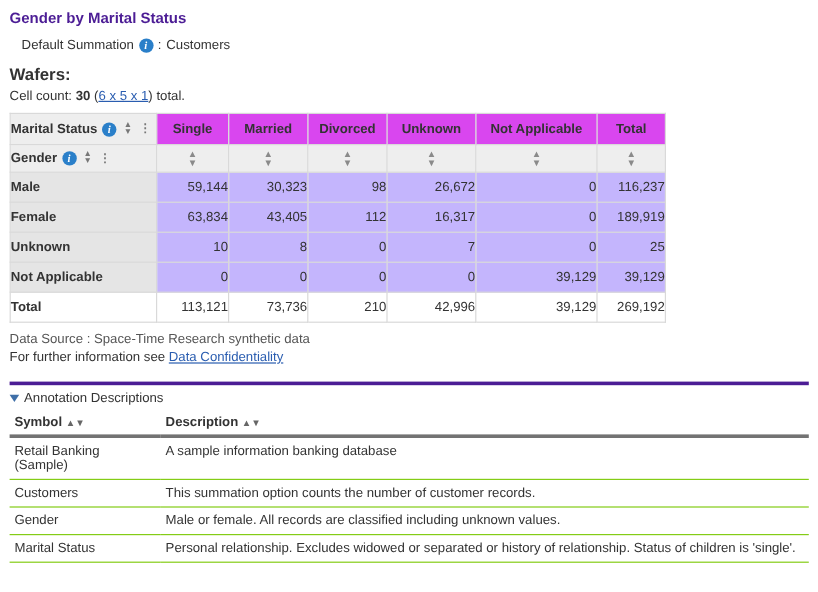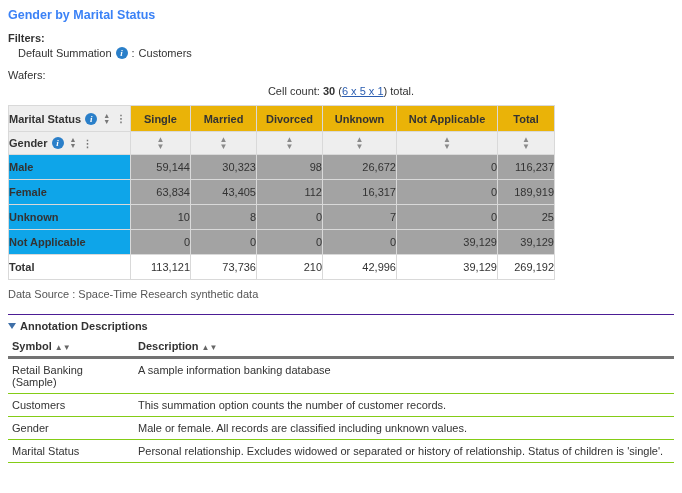--- a/index.html
+++ b/index.html
@@ -16,21 +16,21 @@
     overflow: hidden;
   }
   .page {
     padding: 6px 8px 0 8px;
     box-sizing: border-box;
     width: 682px;
   }
   .title {
     font-size: 12.5px;
     font-weight: bold;
-    color: #3b82f6;
+    color: #4c1d95;
     margin: 2px 0 10px 0;
   }
   .section-label {
     font-weight: bold;
     font-size: 11px;
     color: #333333;
     margin: 0 0 3px 0;
   }
   .filter-line {
     margin: 0 0 10px 10px;
@@ -49,29 +49,28 @@
     color: #ffffff;
     font-size: 9px;
     font-weight: bold;
     font-style: italic;
     line-height: 12px;
     text-align: center;
     font-family: "Liberation Serif", serif;
     vertical-align: middle;
   }
   .wafers-label {
-    font-weight: normal;
-    font-size: 11px;
+    font-weight: bold;
+    font-size: 14px;
     margin: 0 0 4px 0;
   }
   .cellcount {
     font-size: 11px;
     margin: 0 0 8px 0;
     color: #333333;
-    text-align: center;
   }
   .cellcount .bold { font-weight: bold; }
   .link {
     color: #2a5db0;
     text-decoration: underline;
     cursor: pointer;
   }
 
   
   table.data {
@@ -91,21 +90,21 @@
     font-weight: bold;
     text-align: left;
     white-space: nowrap;
   }
   .corner-inner {
     display: flex;
     align-items: center;
     gap: 4px;
   }
   .colhdr {
-    background: #eab308;
+    background: #d946ef;
     font-weight: bold;
     text-align: center;
     height: 25px;
     padding: 0 8px;
     white-space: nowrap;
     margin-left: 29px;
   }
   .sortrow td {
     background: #eeeeee;
     height: 22px;
@@ -135,54 +134,54 @@
     margin-left: 2px;
   }
   .gender-cell {
     background: #eeeeee;
     font-weight: bold;
     padding-left: 18px;
     height: 22px;
     white-space: nowrap;
   }
   .rowhdr {
-    background: #0ea5e9;
+    background: #e5e5e5;
     font-weight: bold;
     padding: 0 6px 0 14px;
     height: 24px;
     white-space: nowrap;
     text-align: left;
   }
   td.num {
     text-align: right;
     padding: 0 8px;
     height: 24px;
-    background: #a3a3a3;
+    background: #c4b5fd;
   }
   tr.total-row td.num, tr.total-row .rowhdr {
     background: #ffffff;
   }
   .datasource {
     margin-top: 8px;
     font-size: 11px;
     color: #555555;
   }
   .further {
     font-size: 11px;
     color: #333333;
     margin-top: 3px;
   }
 
   
   .ann-header {
     margin-top: 14px;
-    border-top: 1px solid #4c1d95;
+    border-top: 3px solid #4c1d95;
     padding-top: 5px;
     font-size: 11px;
-    font-weight: bold;
+    font-weight: normal;
     color: #333333;
     display: flex;
     align-items: center;
     gap: 4px;
   }
   .tri {
     width: 0; height: 0;
     border-left: 4.5px solid transparent;
     border-right: 4.5px solid transparent;
     border-top: 6px solid #3f6fa8;
@@ -216,21 +215,20 @@
     margin-left: 3px;
   }
 </style>
 </head>
 <body>
 
 <div class="page">
 
   <div class="title">Gender by Marital Status</div>
 
-  <div class="section-label">Filters:</div>
   <div class="filter-line">
     <span>Default Summation</span>
     <span class="info-icon">i</span>
     <span>:</span>
     <span>Customers</span>
   </div>
 
   <div class="wafers-label">Wafers:</div>
   <div class="cellcount">
     <span>Cell count:</span>
@@ -361,20 +359,24 @@
         <td class="num">73,736</td>
         <td class="num">210</td>
         <td class="num">42,996</td>
         <td class="num">39,129</td>
         <td class="num">269,192</td>
       </tr>
     </tbody>
   </table>
 
   <div class="datasource">Data Source : Space-Time Research synthetic data</div>
+  <div class="further">
+    <span>For further information see</span>
+    <span class="link">Data Confidentiality</span>
+  </div>
 
   <div class="ann-header">
     <span class="tri"></span>
     <span>Annotation Descriptions</span>
   </div>
 
   <table class="ann">
     <colgroup>
       <col style="width:126px">
       <col style="width:540px">

